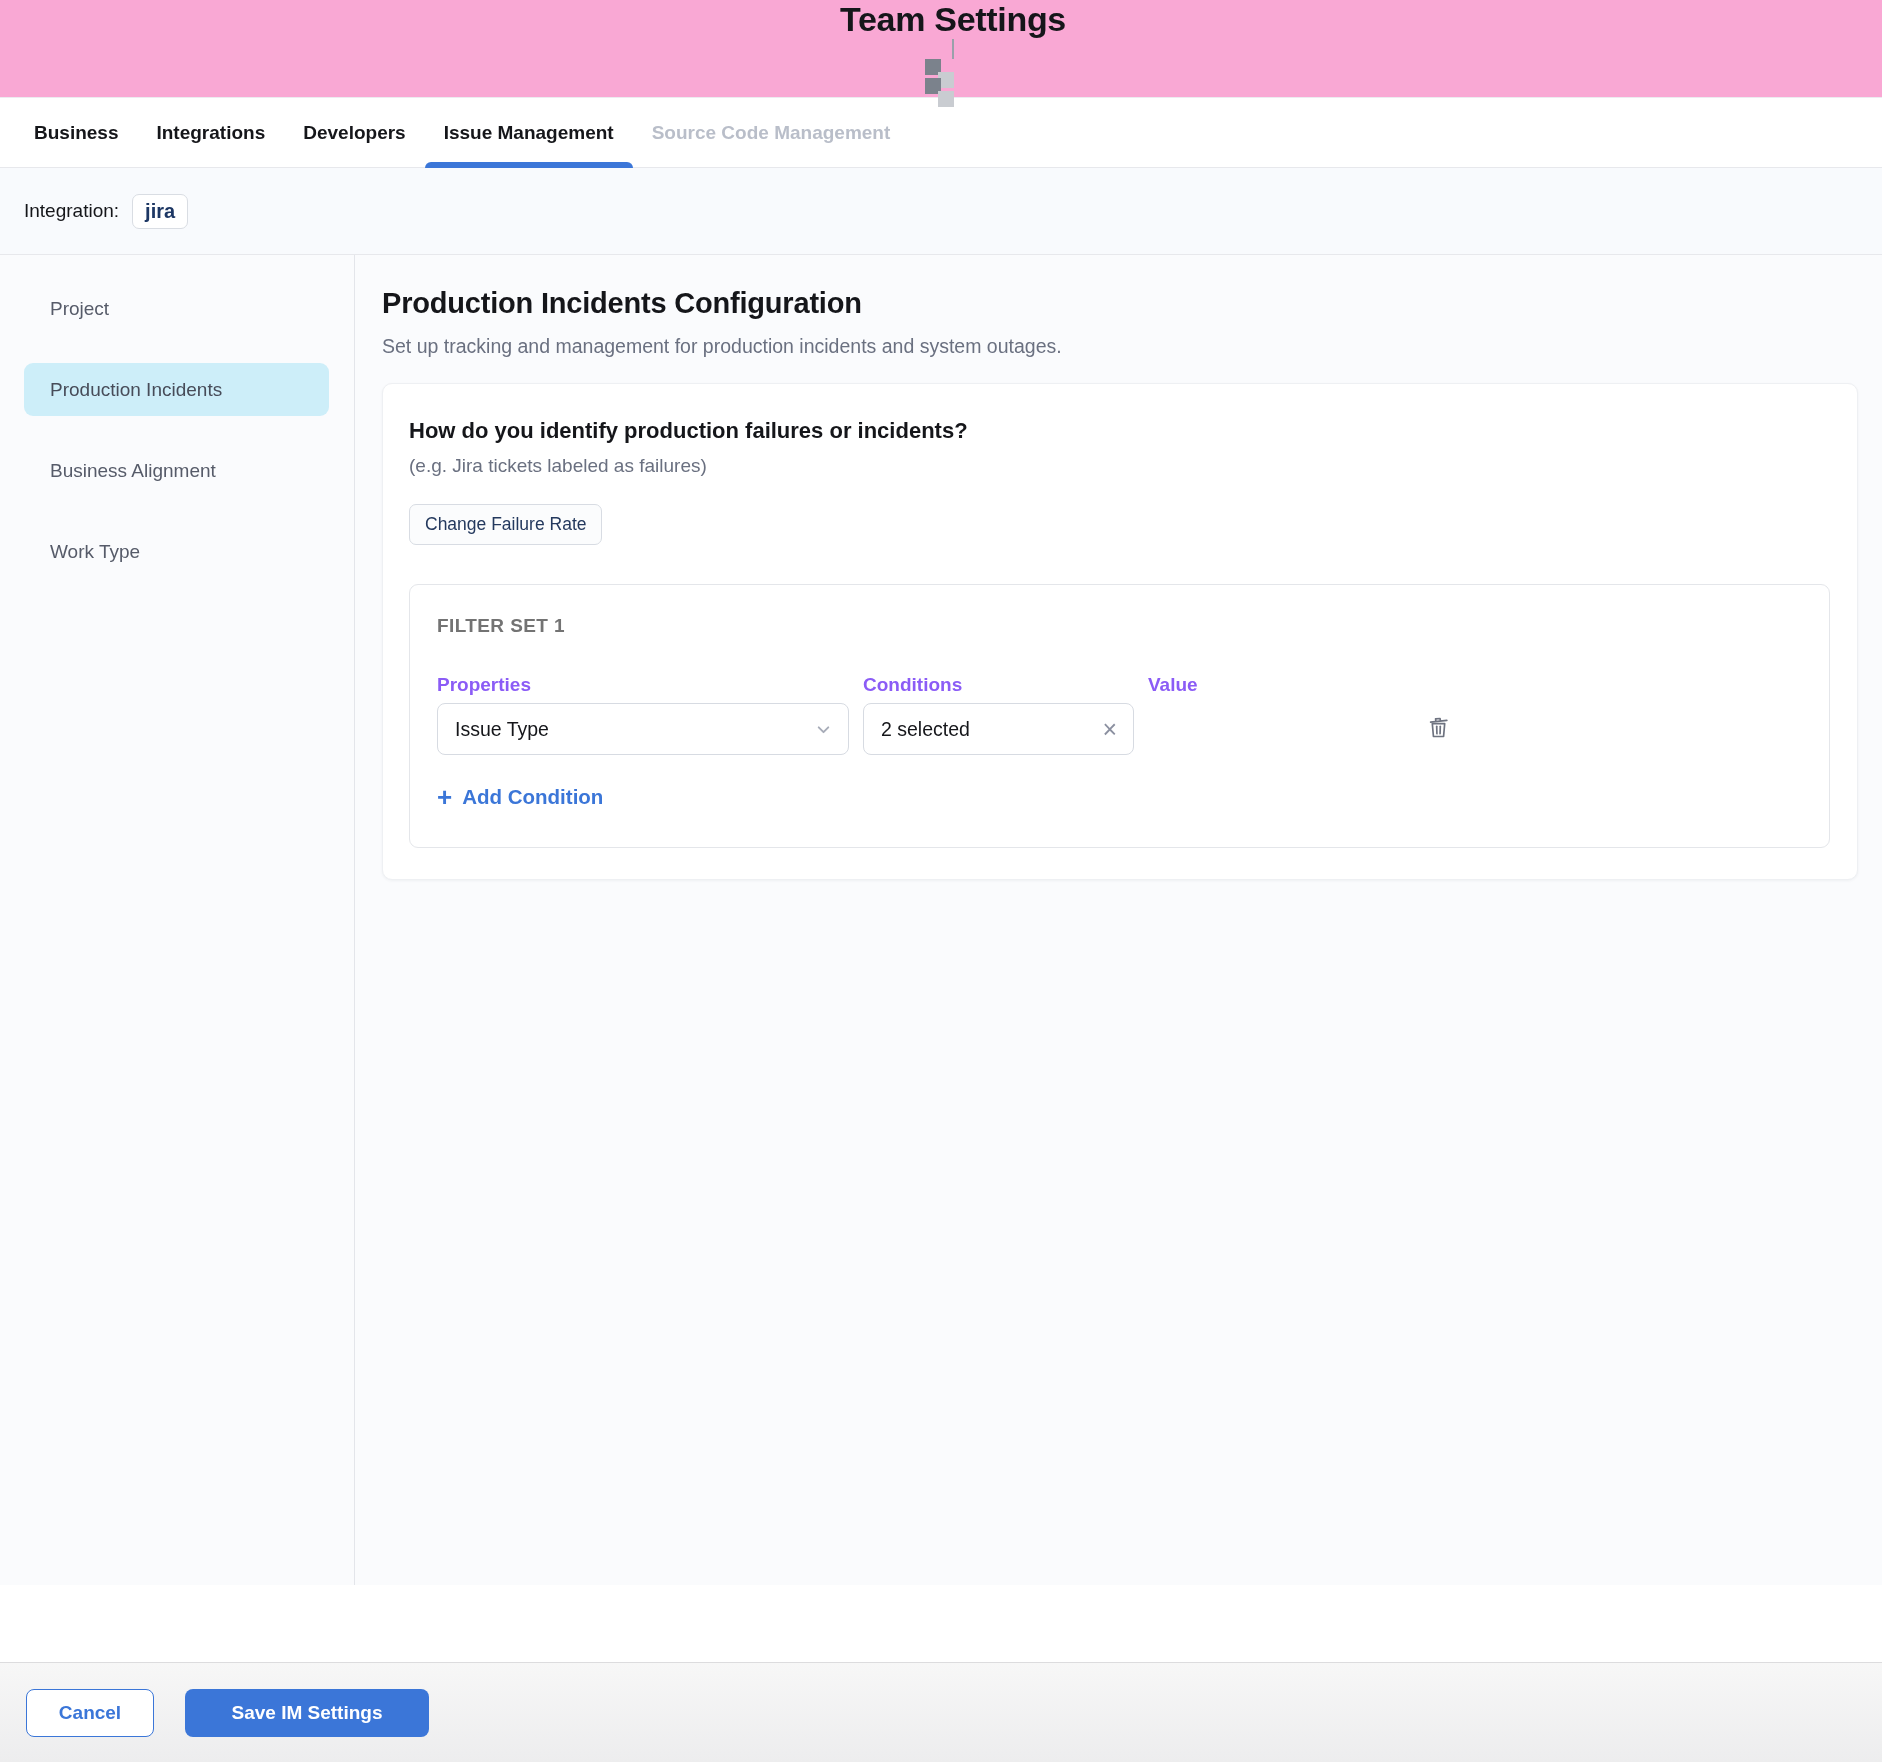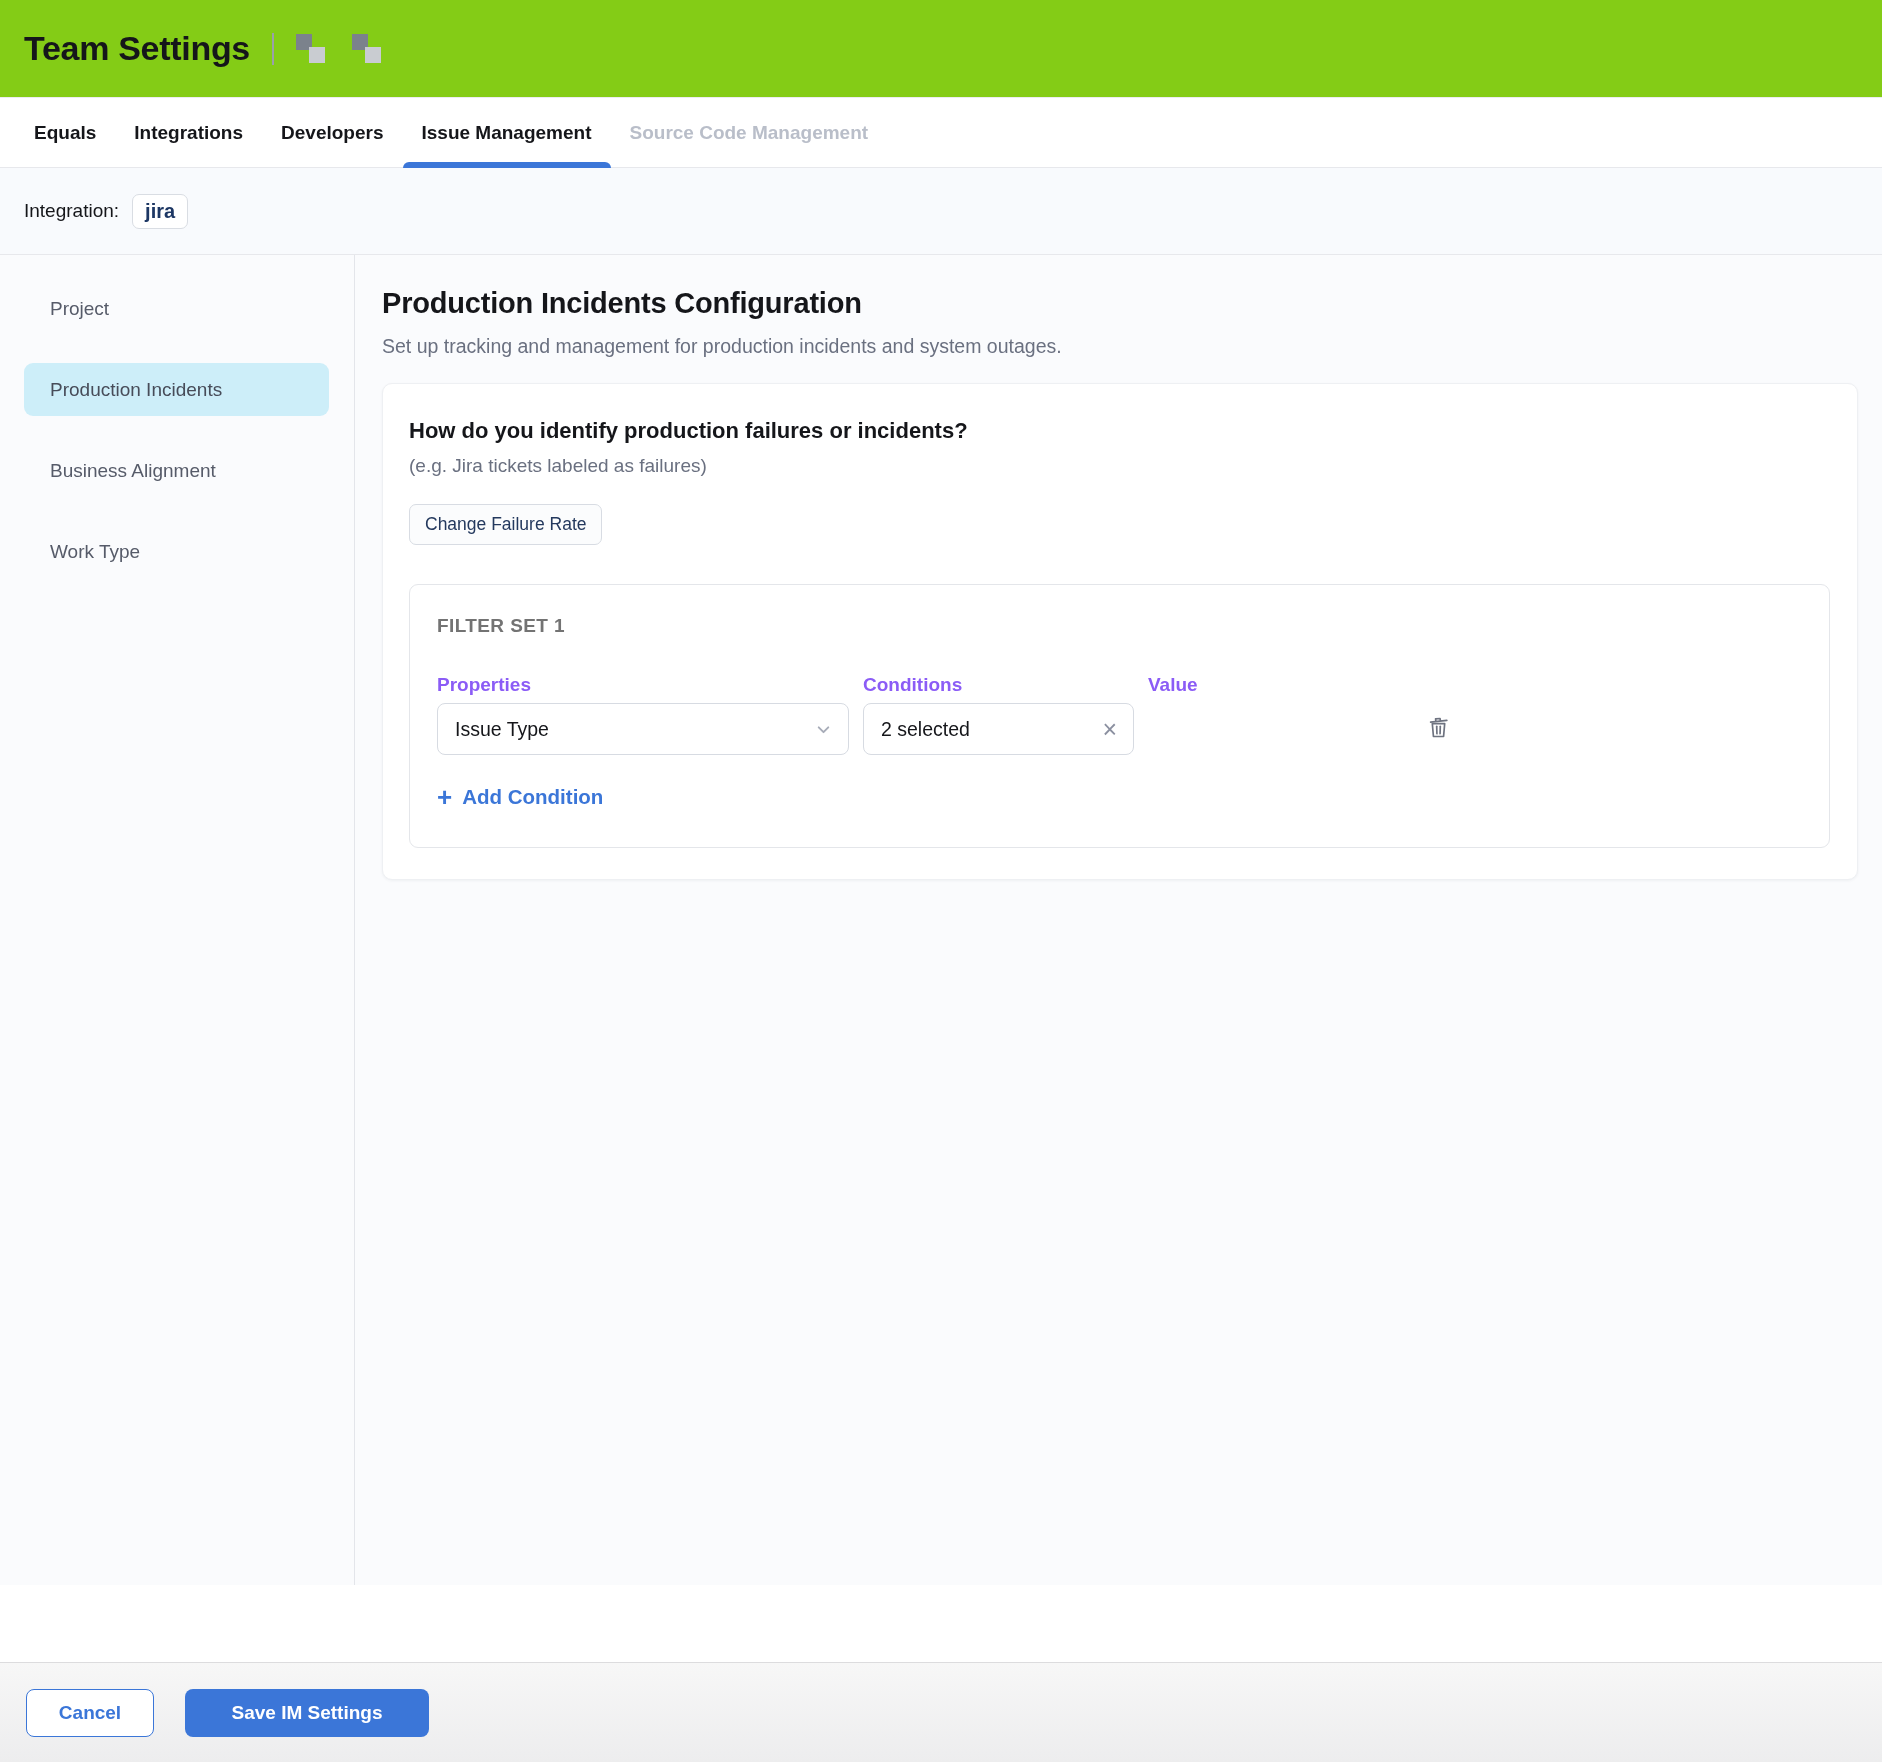--- a/index.html
+++ b/index.html
@@ -5,21 +5,21 @@
   * { box-sizing: border-box; margin: 0; padding: 0; }
   html,body { width: 1882px; height: 1762px; }
   body {
     font-family: "Liberation Sans", sans-serif;
     background: #ffffff;
     color: #15161a;
     overflow: hidden;
   }
 
   
-  .header { height: 98px; display: flex; align-items: center; padding-left: 24px; background:#84cc16; border-bottom:1px solid #ececf0; }
+  .header { height: 98px; display: flex; align-items: center; padding-left: 24px; background:#f9a8d4; border-bottom:1px solid #ececf0;flex-direction:column; }
   .page-title { font-size: 34px; font-weight: 700; letter-spacing: -0.3px; color:#15161a; }
   .title-divider { width: 2px; height: 32px; background: #9aa0aa; margin: 0 22px 0 22px; }
   .checker { position: relative; width: 30px; height: 30px; display: inline-block; margin-right: 26px; }
   .checker .sq { position: absolute; width: 16px; height: 16px; }
   .checker .sq.dark  { top: 0;  left: 0;  background: #7b828c; }
   .checker .sq.light { top: 13px; left: 13px; background: #c9ccd1; }
 
   
   .tabbar { height: 70px; border-bottom: 1px solid #e7e8ec; display: flex; align-items: stretch; padding-left: 15px; background:#fff; }
   .tab { padding: 0 19px; display: flex; align-items: center; font-size: 19px; font-weight: 600; color:#15161a; position: relative; cursor: pointer; white-space: nowrap; }
@@ -75,21 +75,21 @@
       <span class="sq dark"></span>
       <span class="sq light"></span>
     </span>
   <span class="checker">
       <span class="sq dark"></span>
       <span class="sq light"></span>
     </span>
 </div>
 
 <div class="tabbar">
-  <div class="tab">Equals</div>
+  <div class="tab">Business</div>
   <div class="tab">Integrations</div>
   <div class="tab">Developers</div>
   <div class="tab active">Issue Management</div>
   <div class="tab disabled">Source Code Management</div>
 </div>
 
 <div class="integration-row">
   <span>Integration:</span>
   <span class="badge">jira</span>
 </div>

